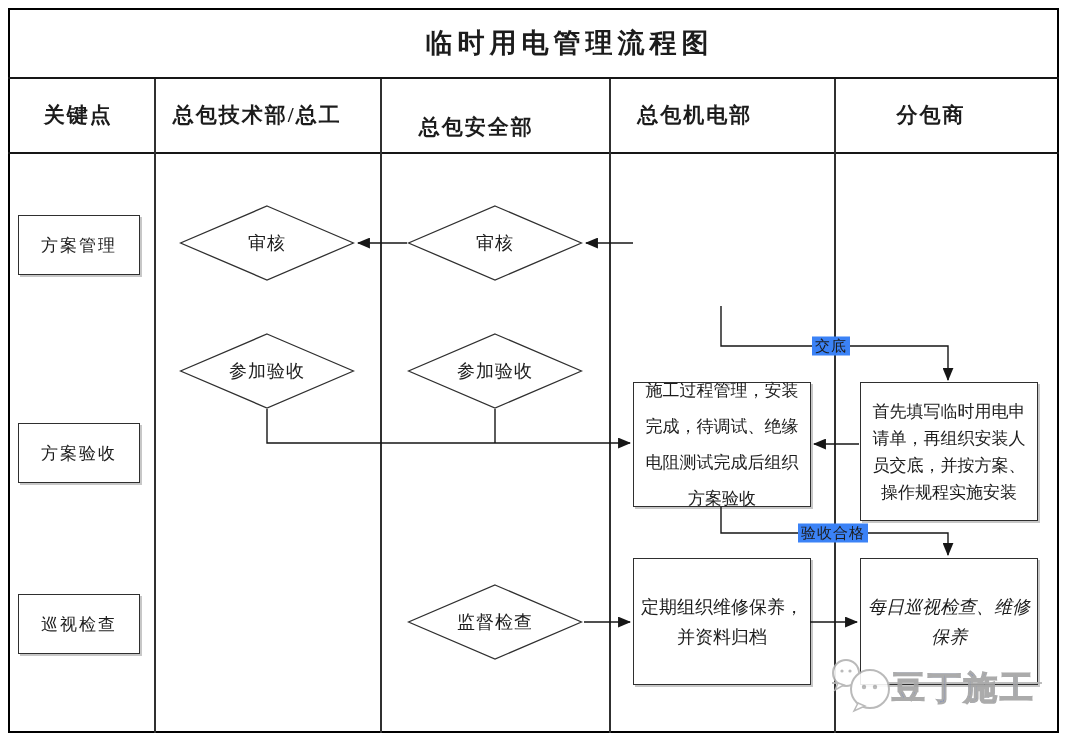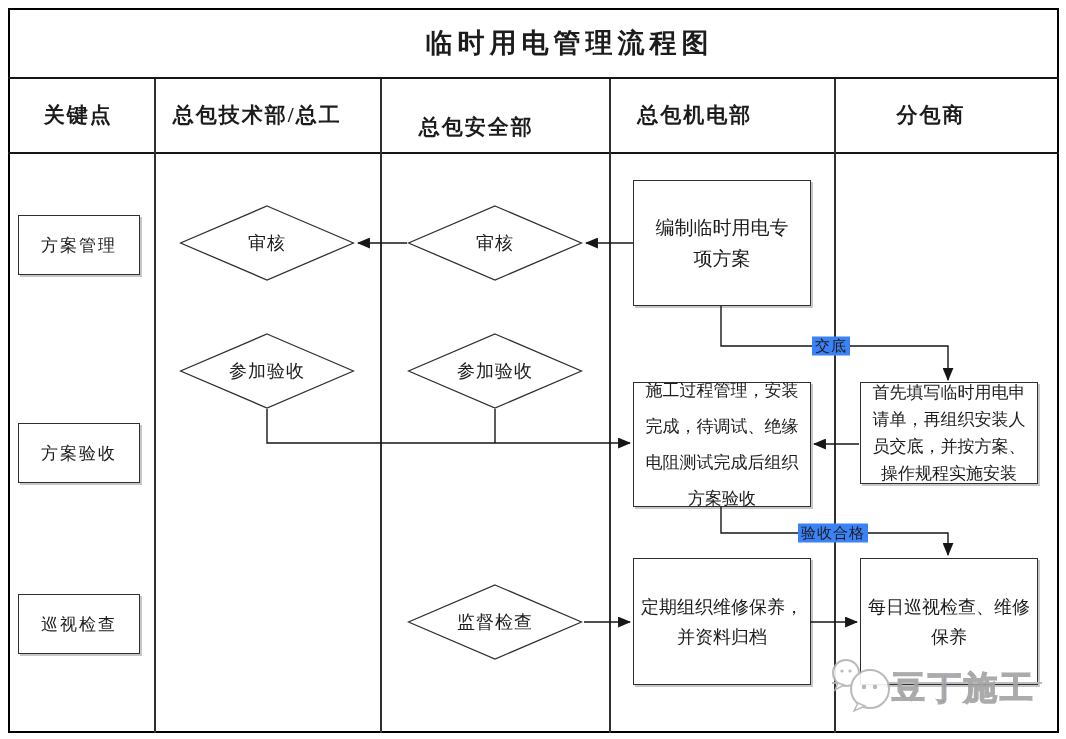--- a/index.html
+++ b/index.html
@@ -87,25 +87,24 @@
       </svg>
     <span class="dlabel">参加验收</span>
   </div>
   <div class="diamond" style="left:407px;top:584px;">
     <svg width="176" height="76">
         <polygon points="88,1 174.5,38 88,75 1.5,38"></polygon>
       </svg>
     <span class="dlabel">监督检查</span>
   </div>
 
-  <div class="rect flow" style="left:633px;top:180px;width:178px;height:126px;font-size:19px;line-height:31px;padding:0 19px;">编制临时用电专项方案</div>
   <div class="rect flow" style="left:633px;top:382px;width:178px;height:125px;font-size:17px;line-height:36px;padding:0 7px;">施工过程管理，安装完成，待调试、绝缘电阻测试完成后组织方案验收</div>
-  <div class="rect flow" style="left:860px;top:382px;width:178px;height:102px;font-size:17px;line-height:27px;padding:0 7px;">首先填写临时用电申请单，再组织安装人员交底，并按方案、操作规程实施安装</div>
+  <div class="rect flow" style="left:860px;top:382px;width:178px;height:139px;font-size:17px;line-height:27px;padding:0 7px;">首先填写临时用电申请单，再组织安装人员交底，并按方案、操作规程实施安装</div>
   <div class="rect flow" style="left:633px;top:558px;width:178px;height:127px;font-size:18px;line-height:30px;padding:0 4px;">定期组织维修保养，并资料归档</div>
-  <div class="rect flow" style="left:860px;top:558px;width:178px;height:127px;font-size:18px;line-height:30px;padding:0 4px;">每日巡视检查、维修保养</div>
+  <div class="rect flow" style="left:860px;top:558px;width:178px;height:127px;font-size:18px;line-height:30px;padding:0 4px;font-style:italic;">每日巡视检查、维修保养</div>
 
   <svg class="overlay" width="1066" height="739">
     <defs>
       <marker id="arr" viewBox="0 0 12 10" markerWidth="13" markerHeight="11" refX="11" refY="5" orient="auto" markerUnits="userSpaceOnUse">
         <path d="M0 0 L12 5 L0 10 Z" fill="#161616"></path>
       </marker>
     </defs>
     <g stroke="#161616" stroke-width="1.4" fill="none">
       <path d="M633 243 L586 243" marker-end="url(#arr)"></path>
       <path d="M407 243 L358 243" marker-end="url(#arr)"></path>

